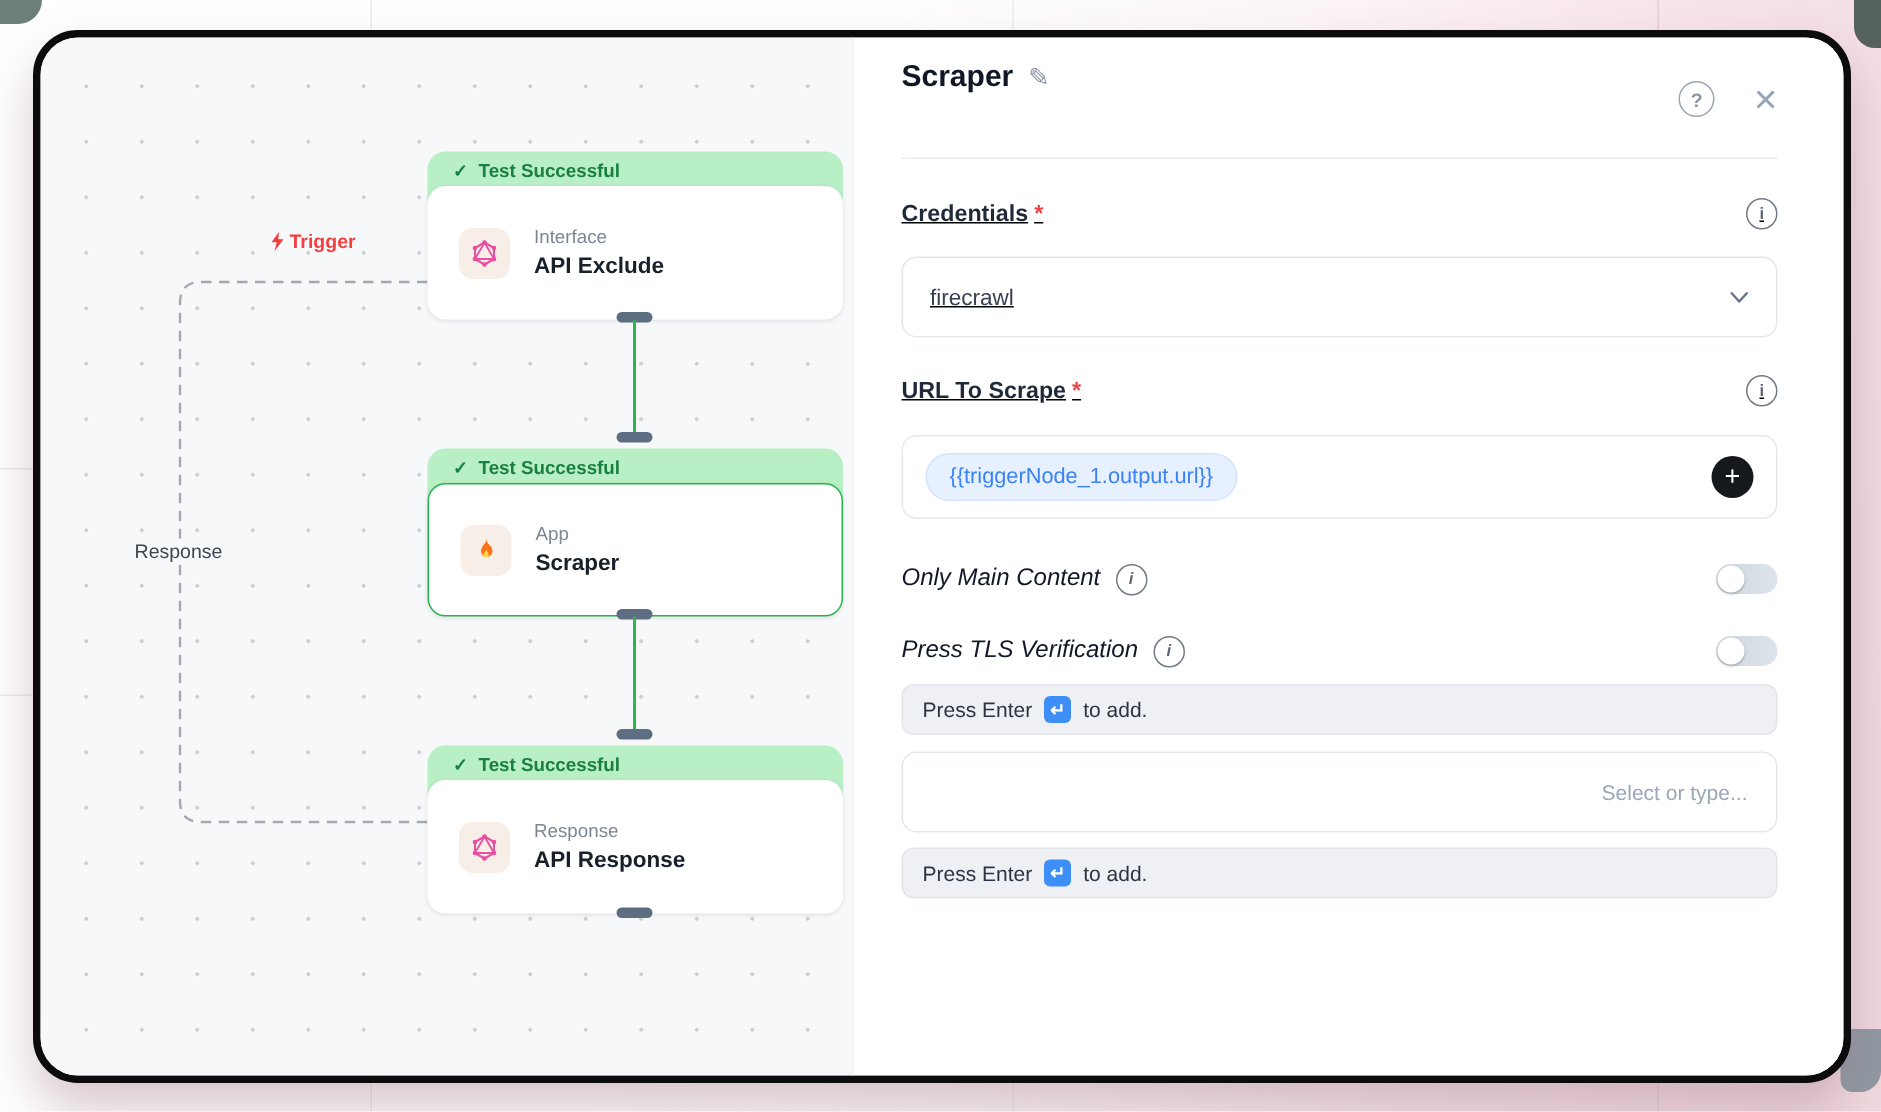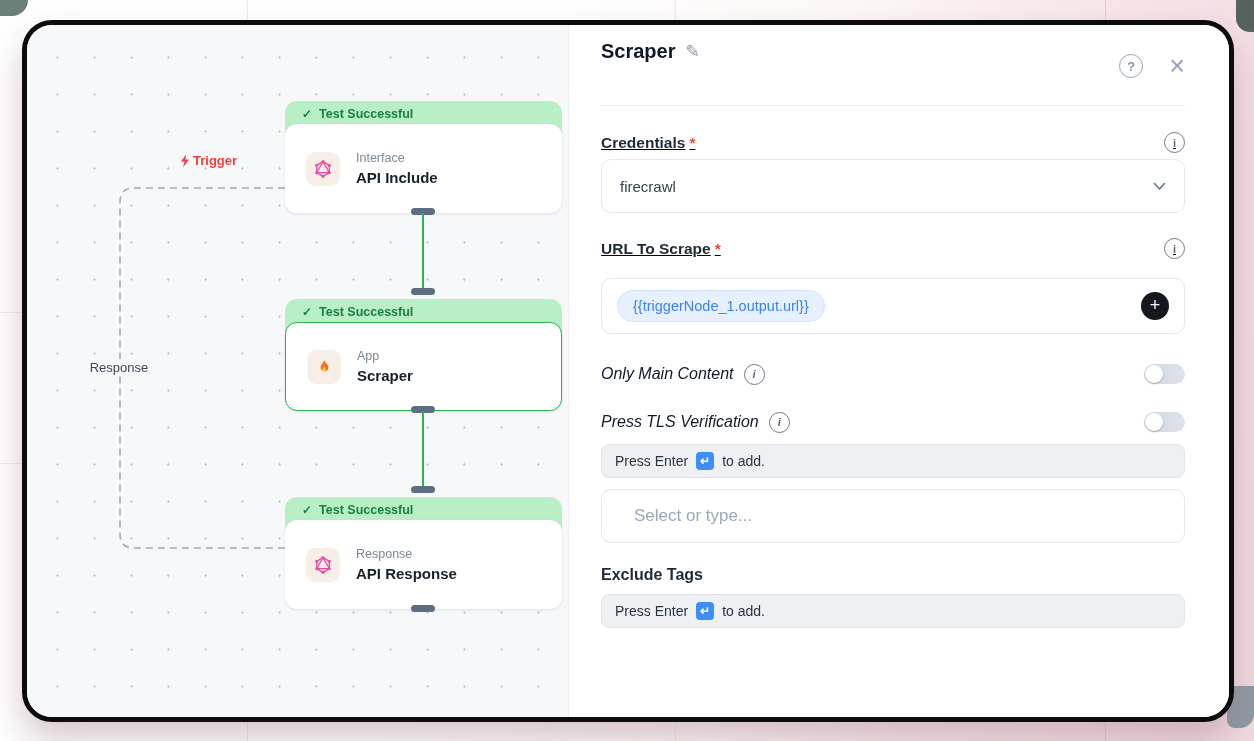--- a/index.html
+++ b/index.html
@@ -62,22 +62,22 @@
   .p-subtitle { margin-top:10px; font-size:14.5px; color:#64748b; }
   .divider { margin-top:27px; height:1px; background:#f2e9e9; }
 
   .field-row { display:flex; justify-content:space-between; align-items:center;text-decoration:underline; }
   .field-label { font-size:15.5px; font-weight:700; color:#1f2937; }
   .req { color:#ef4444; margin-left:4px; font-weight:700; }
   .info-icon { width:21px; height:21px; border-radius:50%; border:1.6px solid #717a86; color:#5c6673;
     font-size:11px; font-weight:700; display:flex; align-items:center; justify-content:center; cursor:pointer; flex:none; }
   .info-inline { margin-left:10px; }
 
-  .select-box { margin-top:6px; height:54px; border:1px solid #e4e7ec; border-radius:10px; background:#fff;
-    display:flex; align-items:center; justify-content:space-between; padding:0 18px; cursor:pointer; }
+  .select-box { margin-top:18px; height:54px; border:1px solid #e4e7ec; border-radius:10px; background:#fff;
+    display:flex; align-items:center; justify-content:space-between; padding:0 18px; cursor:pointer;text-decoration:underline; }
   .select-value { font-size:15px; color:#374151; }
 
   .url-box { margin-top:19px; height:56px; border:1px solid #e4e7ec; border-radius:10px;
     display:flex; align-items:center; justify-content:space-between; padding:16px 15px; }
   .token-pill { background:#e7f0fe; border:1px solid #d3e3fd; color:#3b82f6; font-size:14.5px;
     padding:7px 15px; border-radius:17px; cursor:pointer; }
   .plus-btn { width:28px; height:28px; border-radius:50%; background:#15181d; color:#fff; font-size:18px;
     display:flex; align-items:center; justify-content:center; cursor:pointer; padding-bottom:2px; }
 
   .toggle-row { display:flex; justify-content:space-between; align-items:center; height:24px; }
@@ -90,21 +90,21 @@
   .toggle .knob { position:absolute; left:1px; top:1px; width:18px; height:18px; border-radius:50%;
     background:#fff; box-shadow:0 1px 2px rgba(0,0,0,.25); }
 
   .tags-label { margin-top:24px; font-size:16px; font-weight:700; color:#1f2937; }
   .tags-label.exclude { margin-top:23px; }
   .hint-bar { margin-top:10px; height:34px; background:#eef0f4; border:1px solid #e2e6ea; border-radius:8px;
     display:flex; align-items:center; gap:8px; padding:0 13px; font-size:14px; color:#2a3442; }
   .enter-chip { width:18px; height:18px; border-radius:4px; background:#3d8ef7; color:#fff; font-size:12px;
     font-weight:700; display:flex; align-items:center; justify-content:center; }
   .tags-input { margin-top:11px; width:100%; height:54px; border:1px solid #e4e7ec; border-radius:10px;
-    padding:0 32px; font-size:17px; font-family:"Liberation Sans",sans-serif; color:#374151; outline:none; }
+    padding:0 19px; font-size:14px; font-family:"Liberation Sans",sans-serif; color:#374151; outline:none;text-align:right; }
   .tags-input::placeholder { color:#9aa7b8; }
 </style>
 </head>
 <body>
 
 <div class="bg-vline" style="left:247px"></div>
 <div class="bg-vline" style="left:675px"></div>
 <div class="bg-vline" style="left:1105px; background:#e6ccd4"></div>
 <div class="bg-hline" style="top:312px"></div>
 <div class="bg-hline" style="top:463px"></div>
@@ -143,21 +143,21 @@
             <circle cx="12" cy="4" r="1.7" fill="#e84ea1"></circle>
               <circle cx="18.9" cy="8" r="1.7" fill="#e84ea1"></circle>
             <circle cx="18.9" cy="16" r="1.7" fill="#e84ea1"></circle>
               <circle cx="12" cy="20" r="1.7" fill="#e84ea1"></circle>
             <circle cx="5.1" cy="16" r="1.7" fill="#e84ea1"></circle>
               <circle cx="5.1" cy="8" r="1.7" fill="#e84ea1"></circle>
           </svg>
         </span>
         <span>
           <div class="node-type">Interface</div>
-          <div class="node-title">API Include</div>
+          <div class="node-title">API Exclude</div>
         </span>
       </div>
     </div>
 
     <div class="handle" style="top:183px"></div>
     <div class="vline" style="top:188px; height:80px"></div>
     <div class="handle" style="top:263px"></div>
 
     <div class="node selected" style="top:274px">
       <div class="banner">
@@ -272,21 +272,20 @@
 
     
     <div class="hint-bar">
       <span>Press Enter</span>
       <span class="enter-chip">↵</span>
       <span>to add.</span>
     </div>
     <input class="tags-input" placeholder="Select or type..." style="">
 
     
-    <div class="tags-label exclude">Exclude Tags</div>
     <div class="hint-bar">
       <span>Press Enter</span>
       <span class="enter-chip">↵</span>
       <span>to add.</span>
     </div>
 
   </div>
 </div>
 
 </body></html>

